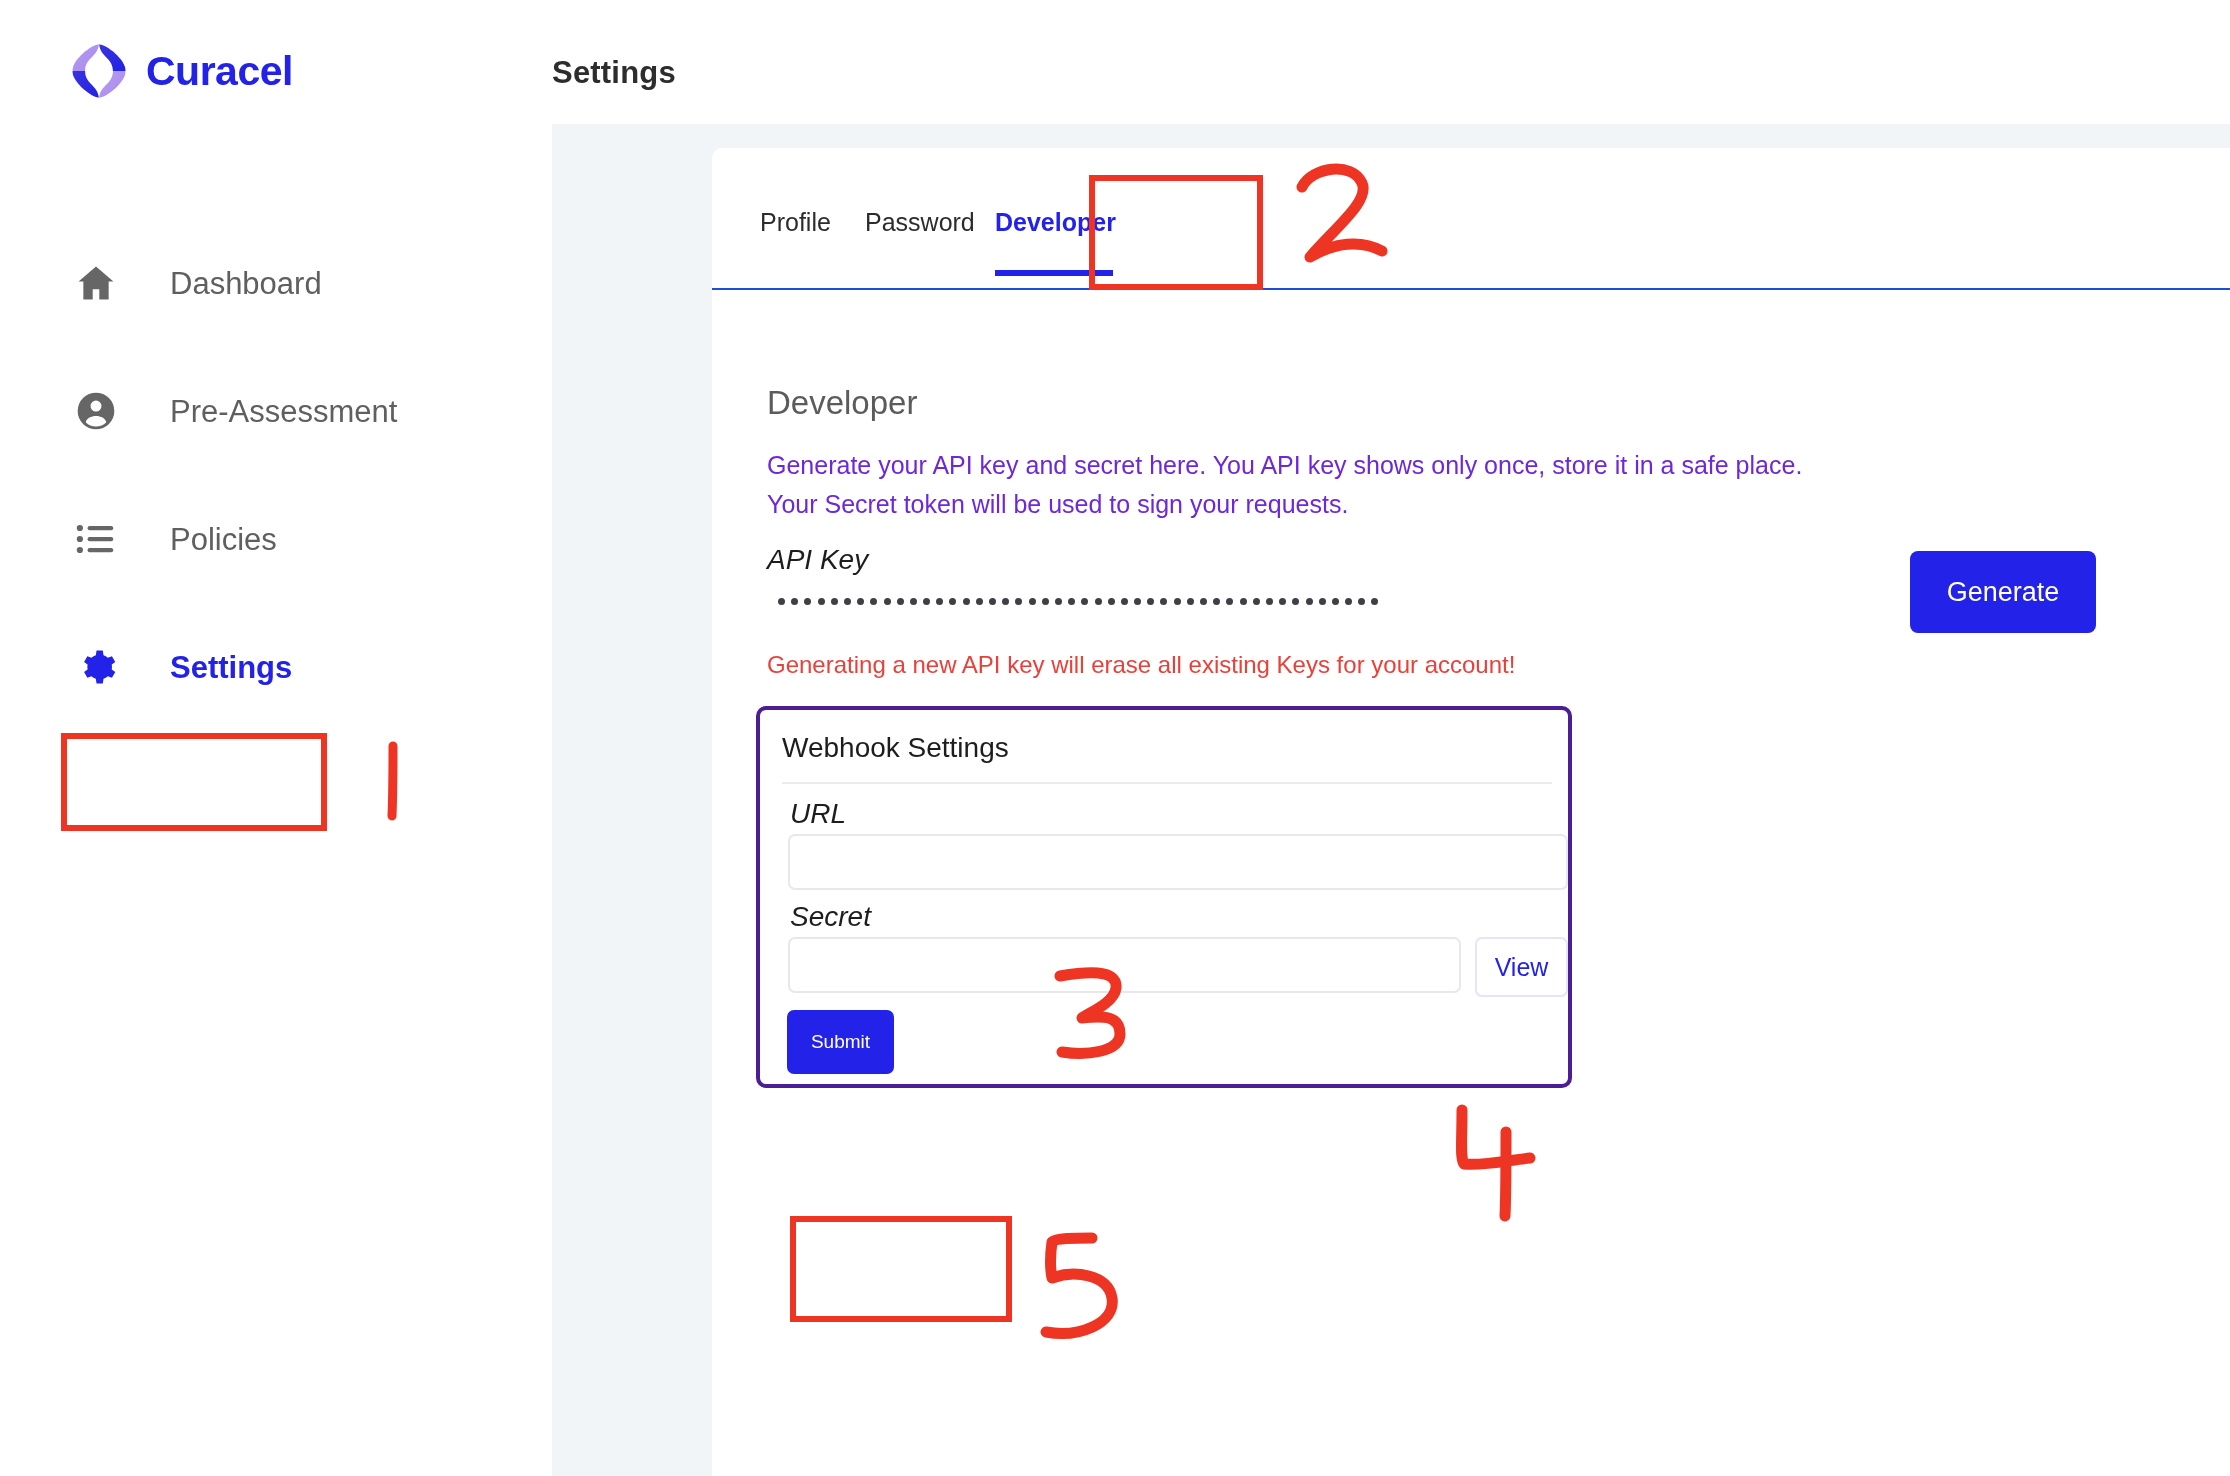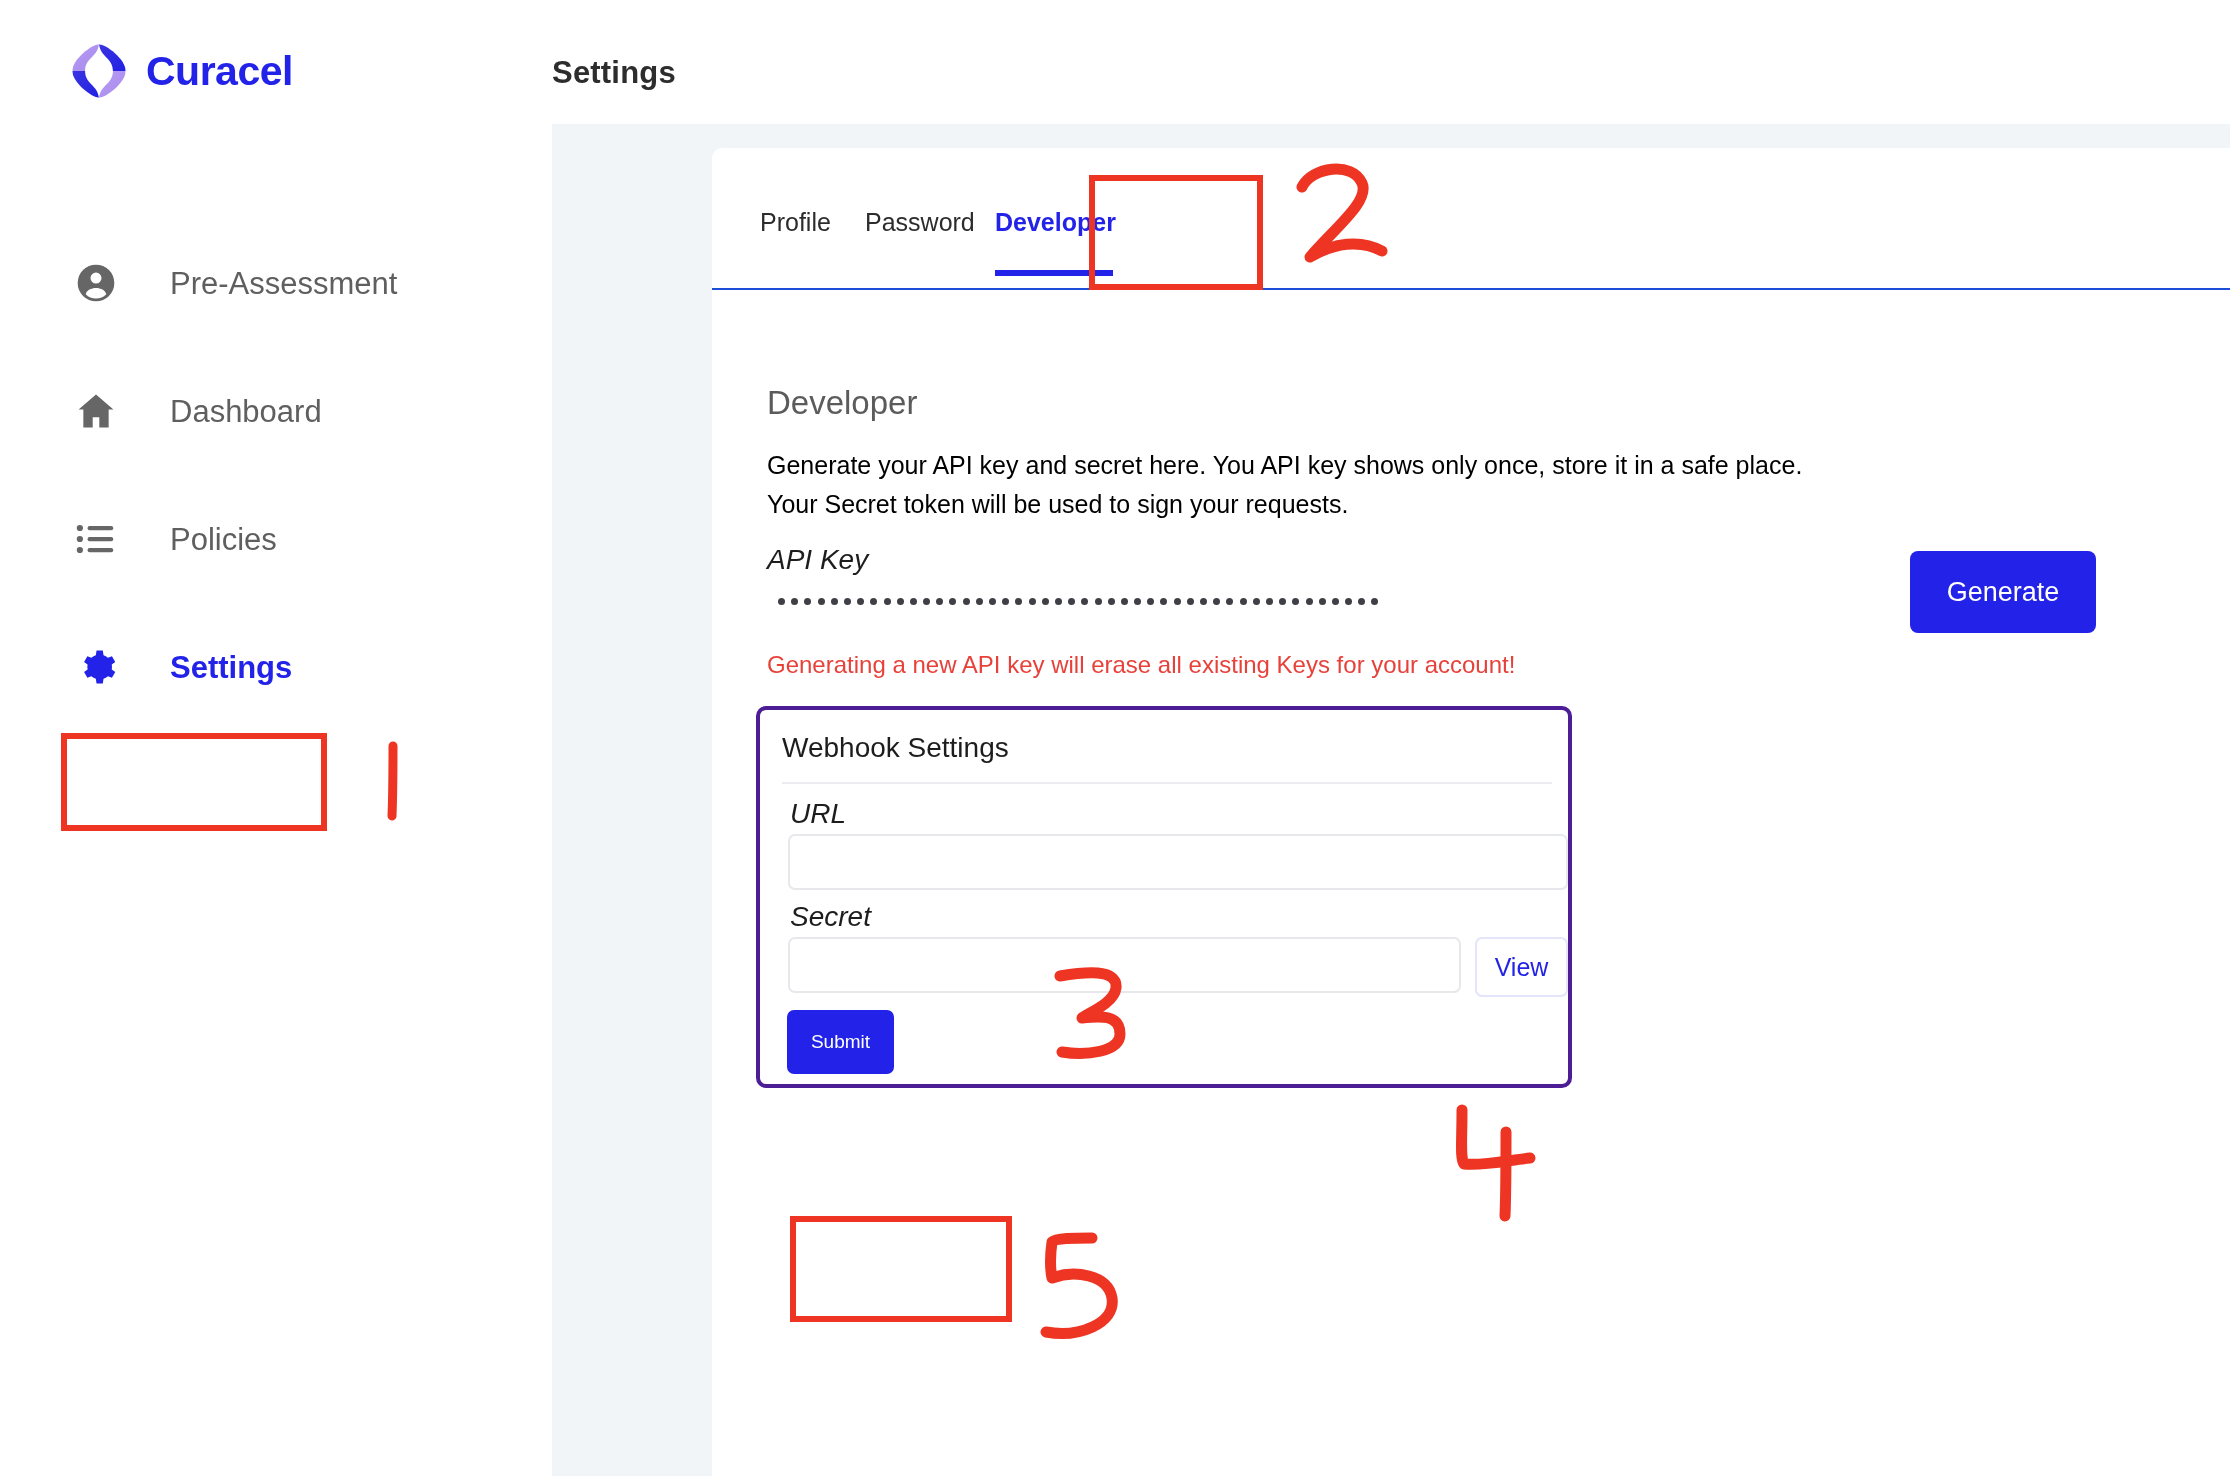--- a/index.html
+++ b/index.html
@@ -168,21 +168,21 @@
     color: #5b5b5b;
     line-height: 1;
   }
   .sec-desc {
     position: absolute;
     left: 55px;
     top: 298px;
     width: 1060px;
     font-size: 25px;
     line-height: 1.55;
-    color: #000000;
+    color: #6d28d9;
   }
 
   .field-label {
     position: absolute;
     font-size: 28px;
     color: #1d1d1d;
     line-height: 1;
     font-style: italic;
   }
   .lbl-apikey { left: 55px; top: 398px; }
@@ -368,33 +368,33 @@
         </svg>
       </span>
       <span class="brand-name">Curacel</span>
     </div>
 
     <nav class="nav">
 
       <div class="nav-item">
         <span class="nav-icon">
           <svg viewBox="0 0 24 24" width="44" height="44" fill="currentColor">
+            <path d="M12 3 L2.5 11.2 h2.6 V21 h5.1 v-5.6 h3.6 V21 h5.1 v-9.8 h2.6 Z"></path>
+          </svg>
+        </span>
+        <span class="nav-label">Dashboard</span>
+      </div>
+
+      <div class="nav-item">
+        <span class="nav-icon">
+          <svg viewBox="0 0 24 24" width="44" height="44" fill="currentColor">
             <path d="M12 2a10 10 0 1 0 0 20 10 10 0 0 0 0-20Zm0 4.3a3 3 0 1 1 0 6 3 3 0 0 1 0-6Zm0 14.2a7.8 7.8 0 0 1-5.6-2.4c.5-2.2 3-3.4 5.6-3.4s5.1 1.2 5.6 3.4A7.8 7.8 0 0 1 12 20.5Z"></path>
           </svg>
         </span>
         <span class="nav-label">Pre-Assessment</span>
-      </div>
-
-      <div class="nav-item">
-        <span class="nav-icon">
-          <svg viewBox="0 0 24 24" width="44" height="44" fill="currentColor">
-            <path d="M12 3 L2.5 11.2 h2.6 V21 h5.1 v-5.6 h3.6 V21 h5.1 v-9.8 h2.6 Z"></path>
-          </svg>
-        </span>
-        <span class="nav-label">Dashboard</span>
       </div>
 
       <div class="nav-item">
         <span class="nav-icon">
           <svg viewBox="0 0 24 24" width="44" height="44" fill="currentColor">
             <circle cx="3.2" cy="6" r="1.7"></circle>
               <rect x="7.4" y="4.9" width="14" height="2.3" rx="1.1"></rect>
             <circle cx="3.2" cy="12" r="1.7"></circle>
               <rect x="7.4" y="10.9" width="14" height="2.3" rx="1.1"></rect>
             <circle cx="3.2" cy="18" r="1.7"></circle>

